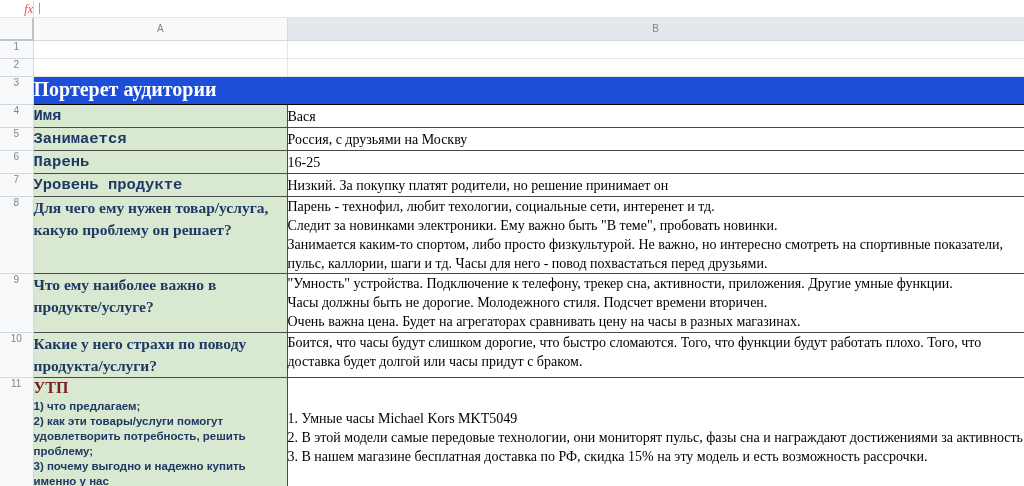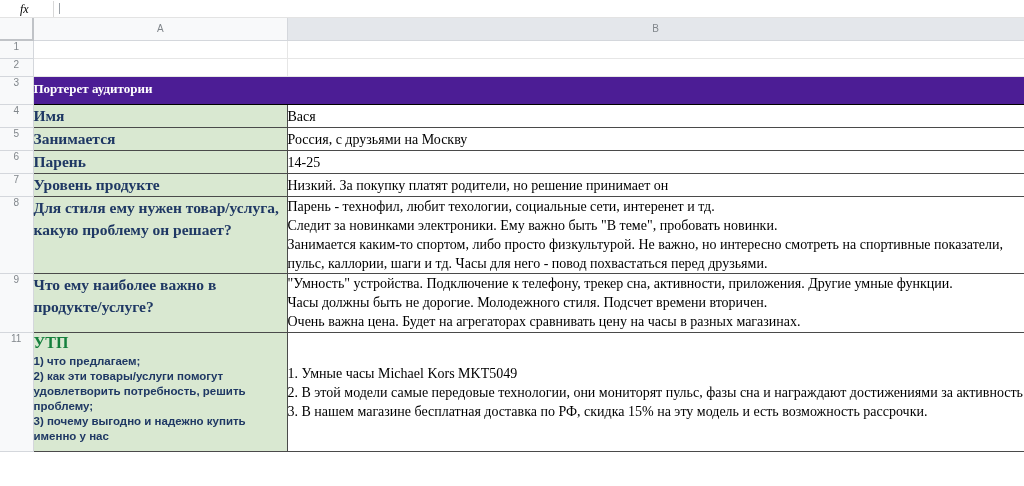--- a/index.html
+++ b/index.html
@@ -19,28 +19,27 @@
   .formula-bar {
     height: 18px;
     display: flex;
     align-items: center;
     background: #ffffff;
     border-bottom: 1px solid #e3e3e3;
     box-sizing: border-box;
   }
   .fx-icon {
     width: 33px;
-    text-align: left;
+    text-align: right;
     font-family: "Liberation Serif", serif;
     font-style: italic;
     font-size: 12px;
-    color: #000000;
+    color: #ef4444;
     line-height: 1;
     user-select: none;
-    padding-left: 20px;
   }
   .formula-input {
     flex: 1;
     height: 16px;
     border-left: 1px solid #d8d8d8;
     padding-left: 5px;
     font-size: 11px;
     color: #202124;
     display: flex;
     align-items: center;
@@ -116,45 +115,45 @@
 
   
   td.empty {
     background: #ffffff;
     border-right: 1px solid #e6e6e6;
     border-bottom: 1px solid #e6e6e6;
   }
 
   
   td.title-cell {
-    background: #4c1d95;
+    background: #1d4ed8;
     color: #ffffff;
     font-family: "Liberation Serif", serif;
     font-weight: bold;
-    font-size: 13px;
+    font-size: 20px;
     line-height: 24px;
     padding: 1px 0 2px 8px;
     border: 1px solid #000000;
     vertical-align: middle;
   }
 
   
   td.label-cell {
     background: #d9e8d1;
     color: #1f3864;
     font-family: "Liberation Serif", serif;
     font-weight: bold;
     font-size: 15.5px;
     line-height: 22px;
     padding: 2px 5px 3px 8px;
     border: 1px solid #4a4a4a;
     border-top: none;
     vertical-align: top;
   }
-  td.label-cell.mid { vertical-align: middle; }
+  td.label-cell.mid { vertical-align: middle; font-family: Liberation Mono, monospace; }
 
   
   td.value-cell {
     background: #ffffff;
     color: #000000;
     font-family: "Liberation Serif", serif;
     font-size: 14px;
     line-height: 19px;
     padding: 2px 4px 3px 6px;
     border: 1px solid #4a4a4a;
@@ -164,21 +163,21 @@
     white-space: pre-line;
   }
   td.value-cell.mid { vertical-align: middle; }
 
   
   .utp-head {
     font-family: "Liberation Serif", serif;
     font-weight: bold;
     font-size: 16px;
     line-height: 20px;
-    color: #15803d;
+    color: #7f1d1d;
     display: block;
   }
   .utp-list {
     font-family: "Liberation Sans", sans-serif;
     font-weight: bold;
     font-size: 11.5px;
     line-height: 15px;
     color: #1f3864;
     display: block;
     white-space: pre-line;
@@ -235,45 +234,50 @@
 
     <tr>
       <td class="rowhead" style="height:22px">5</td>
       <td class="label-cell mid">Занимается</td>
       <td class="value-cell mid">Россия, с друзьями на Москву</td>
     </tr>
 
     <tr>
       <td class="rowhead" style="height:22px">6</td>
       <td class="label-cell mid">Парень</td>
-      <td class="value-cell mid">14-25</td>
+      <td class="value-cell mid">16-25</td>
     </tr>
 
     <tr>
       <td class="rowhead" style="height:22px">7</td>
       <td class="label-cell mid">Уровень продукте</td>
       <td class="value-cell mid">Низкий. За покупку платят родители, но решение принимает он</td>
     </tr>
 
     <tr>
       <td class="rowhead" style="height:76px">8</td>
-      <td class="label-cell">Для стиля ему нужен товар/услуга, какую проблему он решает?</td>
+      <td class="label-cell">Для чего ему нужен товар/услуга, какую проблему он решает?</td>
       <td class="value-cell">Парень - технофил, любит техологии, социальные сети, интеренет и тд.
 Следит за новинками электроники. Ему важно быть "В теме", пробовать новинки.
 Занимается каким-то спортом, либо просто физкультурой. Не важно, но интересно смотреть на спортивные показатели, пульс, каллории, шаги и тд. Часы для него - повод похвастаться перед друзьями.</td>
     </tr>
 
     <tr>
       <td class="rowhead" style="height:58px">9</td>
       <td class="label-cell">Что ему наиболее важно в продукте/услуге?</td>
       <td class="value-cell">"Умность" устройства. Подключение к телефону, трекер сна, активности, приложения. Другие умные функции.
 Часы должны быть не дорогие. Молодежного стиля. Подсчет времени вторичен.
 Очень важна цена. Будет на агрегаторах сравнивать цену на часы в разных магазинах.</td>
     </tr>
 
+    <tr>
+      <td class="rowhead" style="height:42px">10</td>
+      <td class="label-cell">Какие у него страхи по поводу продукта/услуги?</td>
+      <td class="value-cell">Боится, что часы будут слишком дорогие, что быстро сломаются. Того, что функции будут работать плохо. Того, что доставка будет долгой или часы придут с браком.</td>
+    </tr>
 
     <tr>
       <td class="rowhead" style="height:118px">11</td>
       <td class="label-cell">
         <span class="utp-head">УТП</span>
         <span class="utp-list">1) что предлагаем;
 2) как эти товары/услуги помогут удовлетворить потребность, решить проблему;
 3) почему выгодно и надежно купить именно у нас</span>
       </td>
       <td class="value-cell mid">1. Умные часы Michael Kors MKT5049

